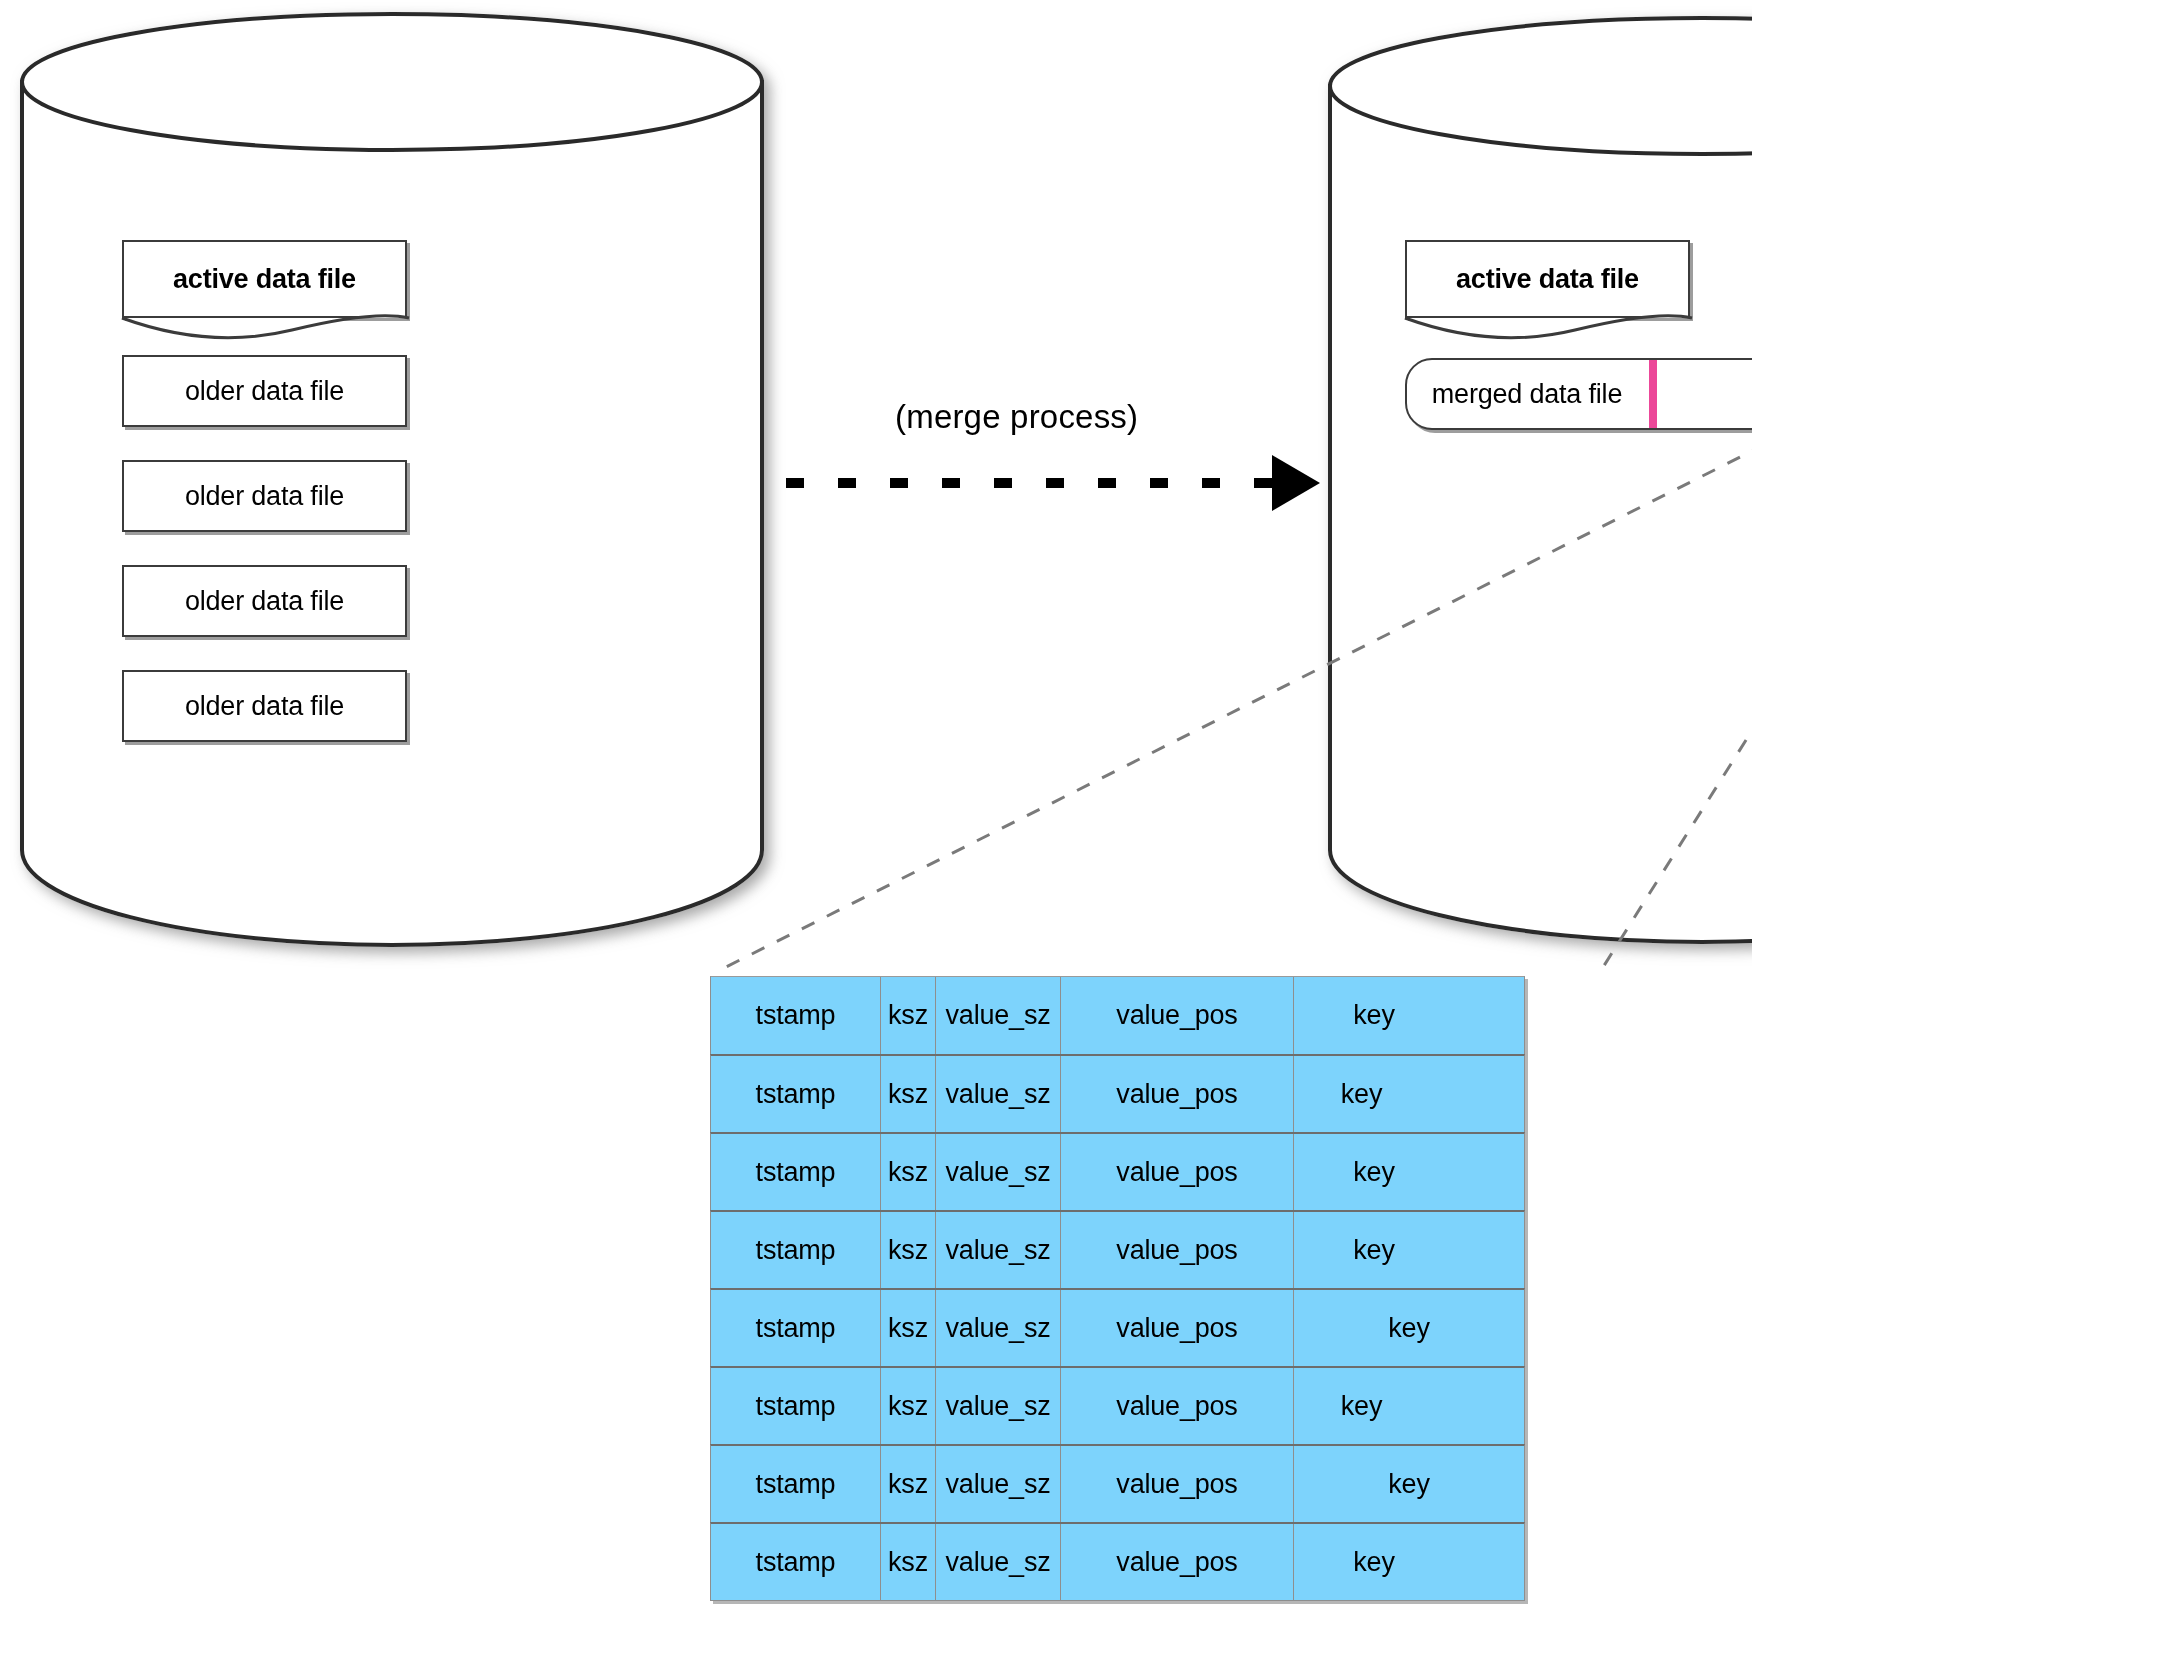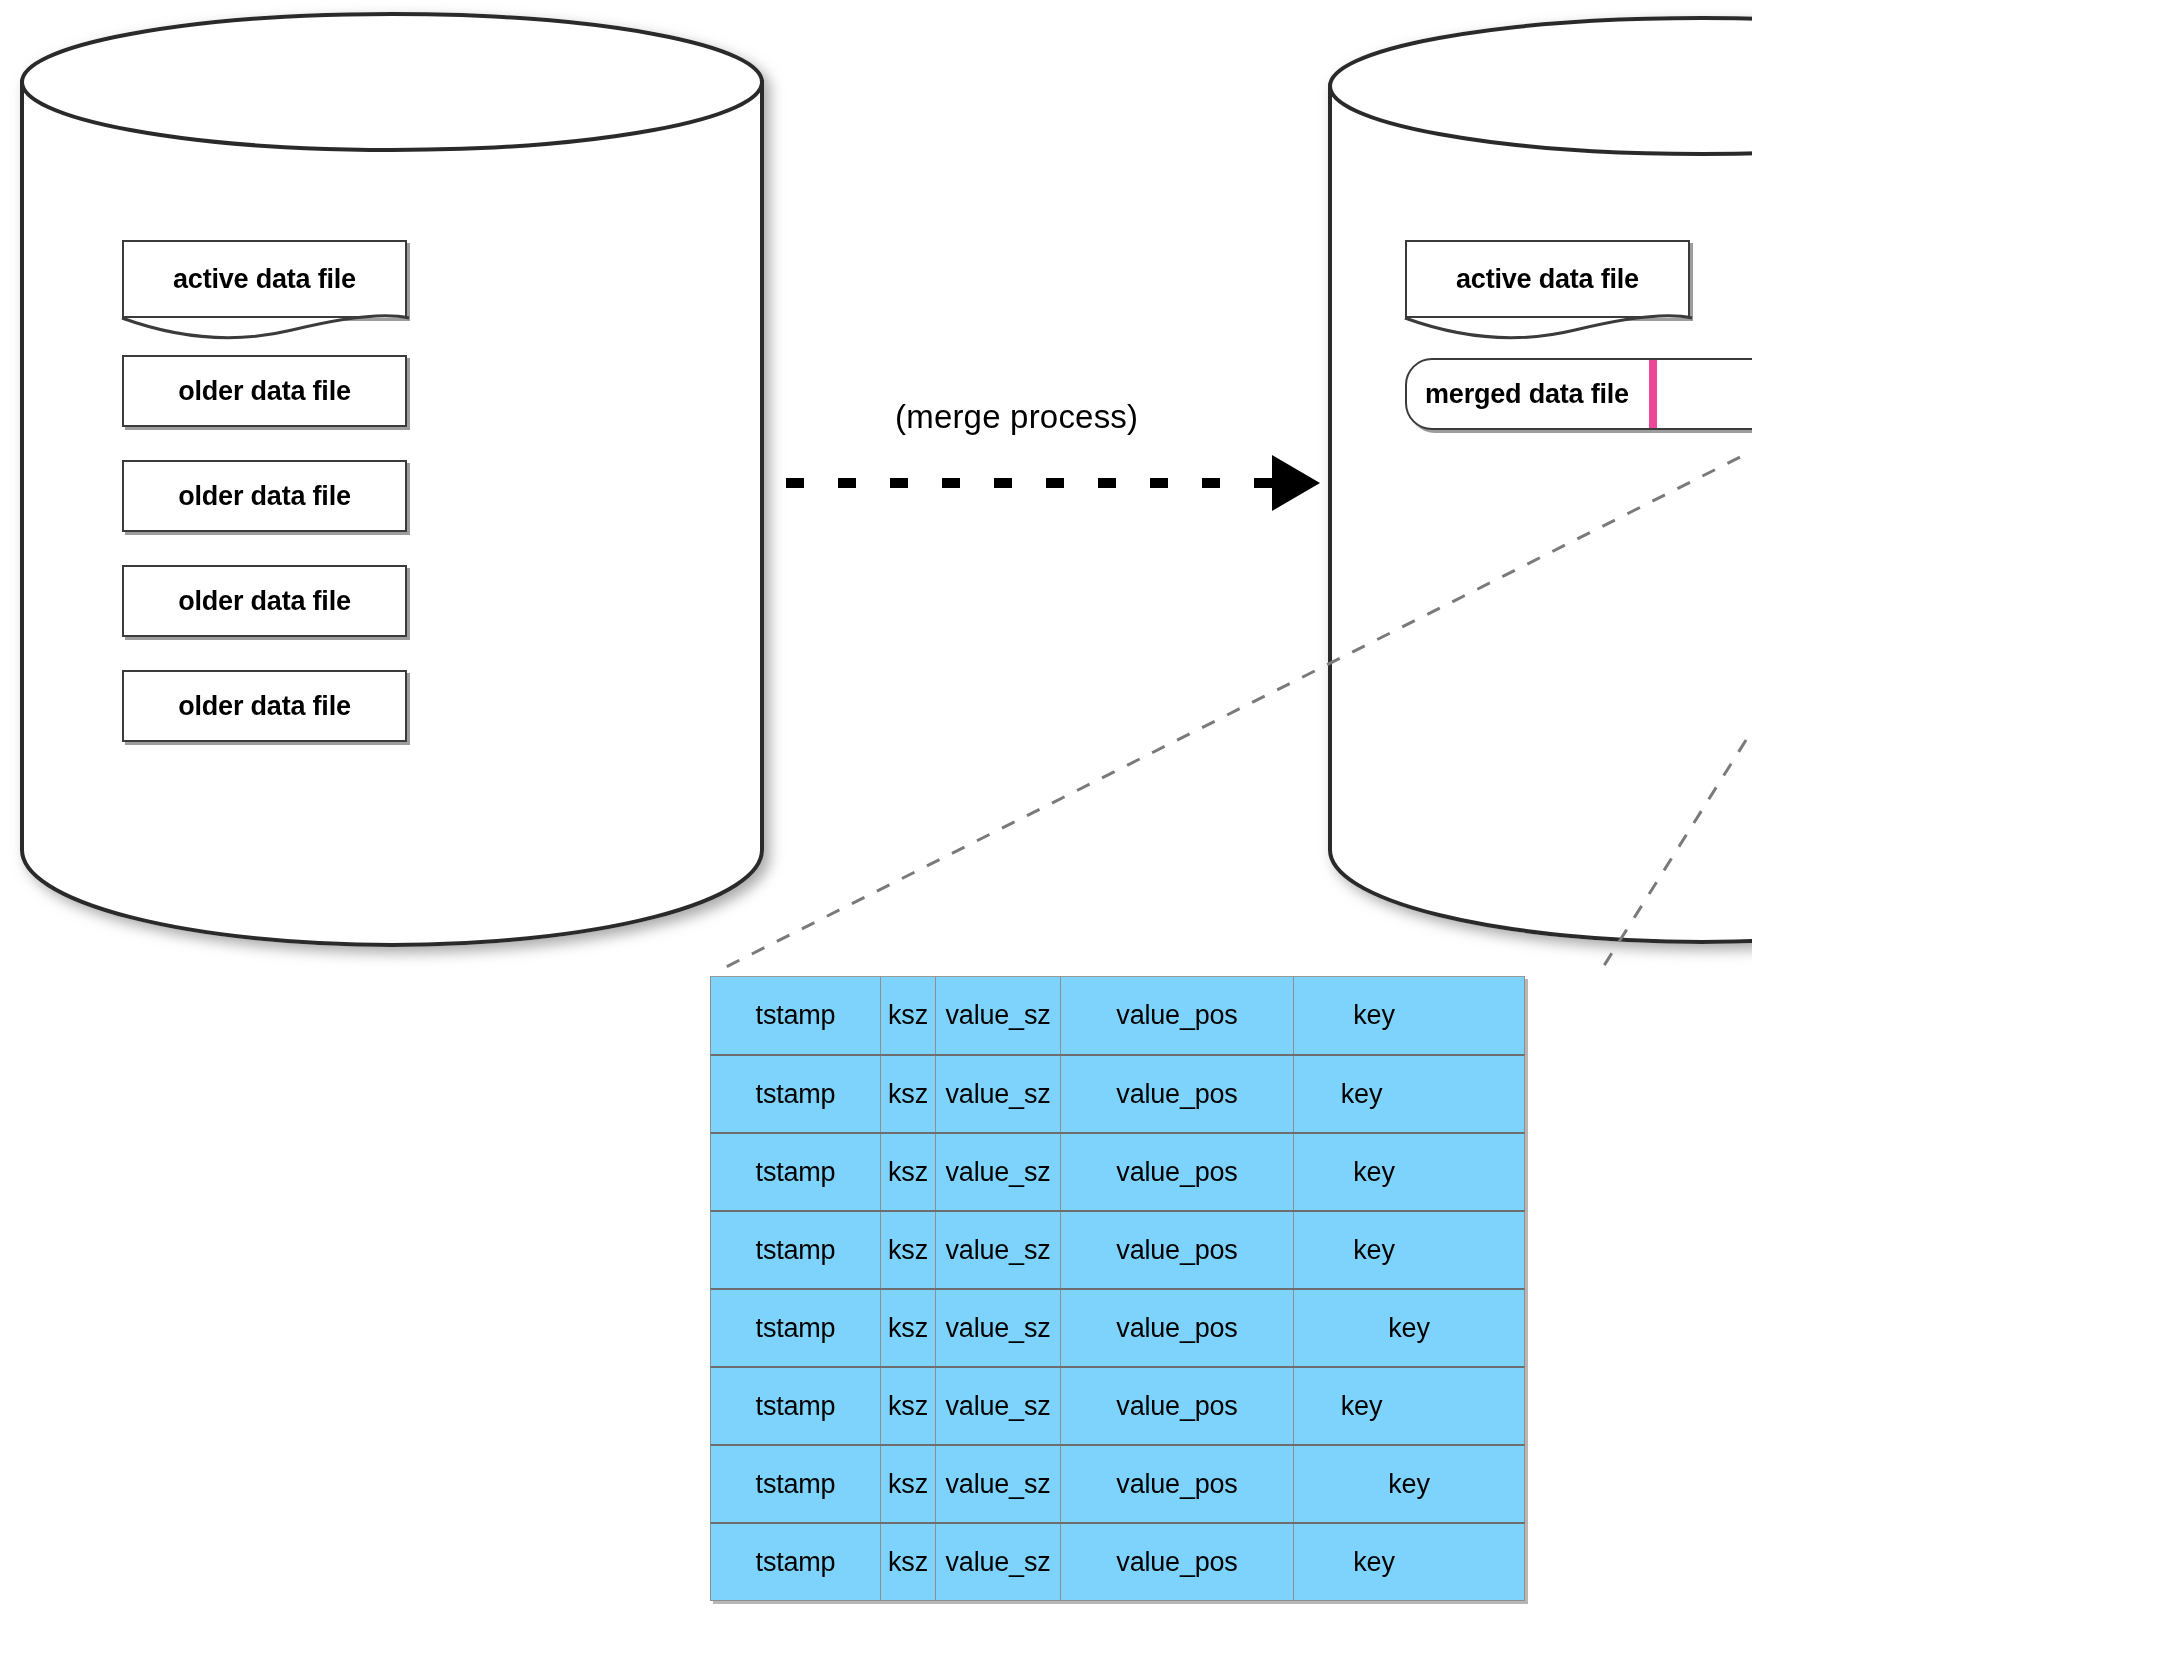--- a/index.html
+++ b/index.html
@@ -31,21 +31,20 @@
     background: #ffffff;
     border: 2px solid #3b3b3b;
     box-shadow: 3px 3px 0 0 #9d9d9d;
     display: flex;
     align-items: center;
     justify-content: center;
     font-size: 27px;
     line-height: 1;
     letter-spacing: -0.2px;
     white-space: nowrap;
-    font-weight: bold;
   }
   .file-box.bold { font-weight: bold; }
   .file-box .seg {
     flex: 0 0 auto;
     display: flex;
     align-items: center;
     justify-content: center;
     height: 100%;
     box-sizing: border-box;
   }

